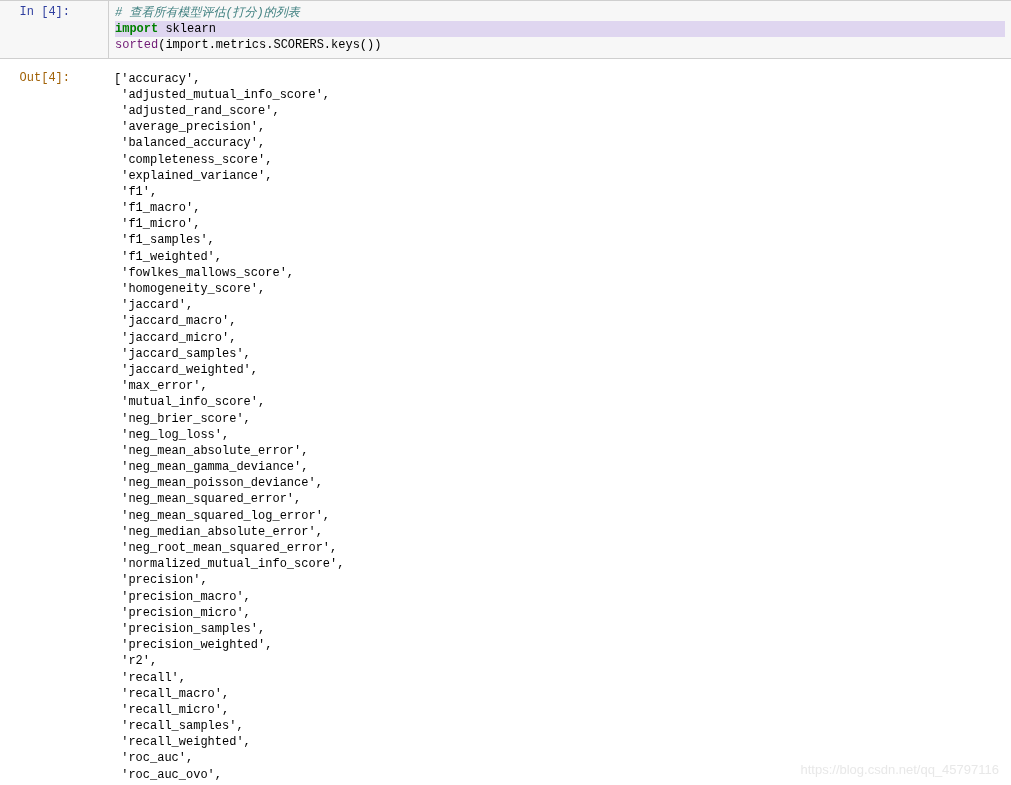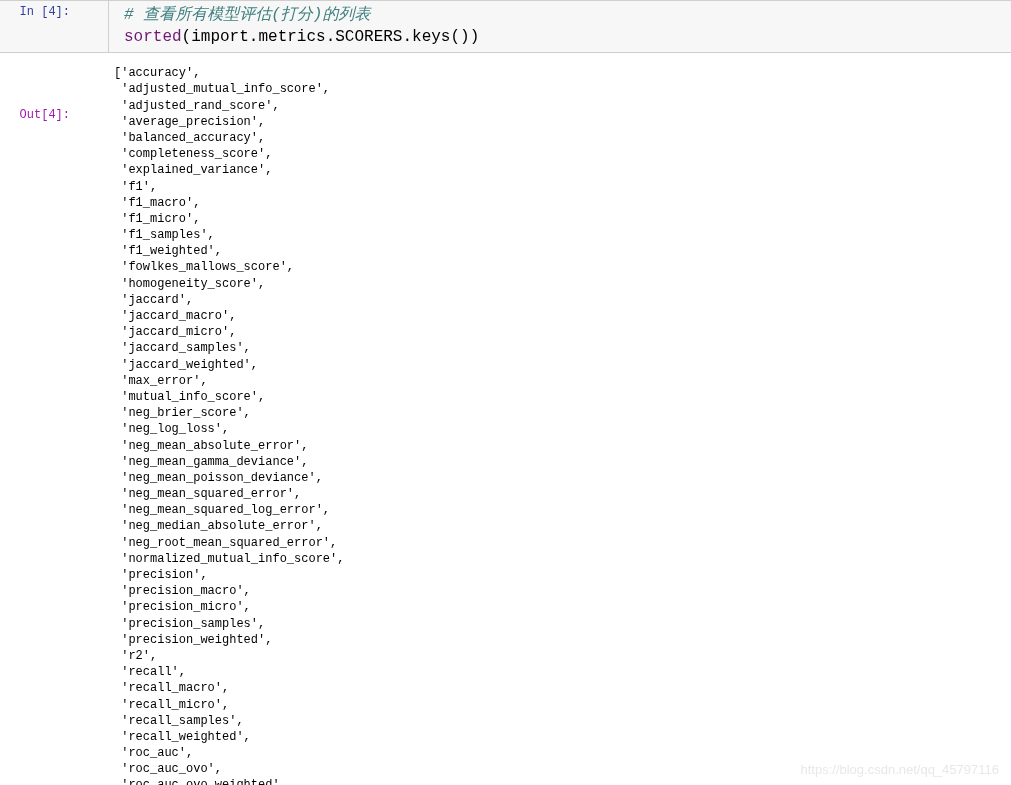--- a/index.html
+++ b/index.html
@@ -32,28 +32,27 @@
       text-align: right;
       padding: 4px 6px 4px 0;
       font-family: "Courier New", monospace;
       font-size: 12px;
       flex-shrink: 0;
     }
     .in-prompt {
       color: #303F9F;
     }
     .out-prompt {
-      color: #a21caf;
-      margin-top: 43px;
+      color: #a16207;
     }
     .code-area {
       flex: 1;
-      padding: 4px 15px;
+      padding: 4px 6px;
       font-family: "SimSun", "宋体", "Courier New", monospace;
-      font-size: 16px;
+      font-size: 12px;
       line-height: 1.35;
       white-space: pre;
       background: #f7f7f7;
       border-left: 1px solid #cfcfcf;
     }
     .output-area {
       flex: 1;
       padding: 4px 6px;
       font-family: "SimSun", "宋体", "Courier New", monospace;
       font-size: 12px;
@@ -82,21 +81,21 @@
       font-size: 13px;
       pointer-events: none;
     }
   </style>
 </head>
 <body>
 
 <div class="cell input-cell">
   <div class="prompt in-prompt">In  [4]:</div>
   <div class="code-area"><span class="comment"># 查看所有模型评估(打分)的列表</span>
-<span class="builtin">sorted</span><span class="name">(import.metrics.SCORERS.keys())</span></div>
+<span class="highlight-line"><span class="keyword">import</span><span class="name"> sklearn</span></span><span class="builtin">sorted</span><span class="name">(import.metrics.SCORERS.keys())</span></div>
 </div>
 
 <div class="cell output-cell">
   <div class="prompt out-prompt">Out[4]:</div>
   <div class="output-area" id="output-list">['accuracy',
  'adjusted_mutual_info_score',
  'adjusted_rand_score',
  'average_precision',
  'balanced_accuracy',
  'completeness_score',

